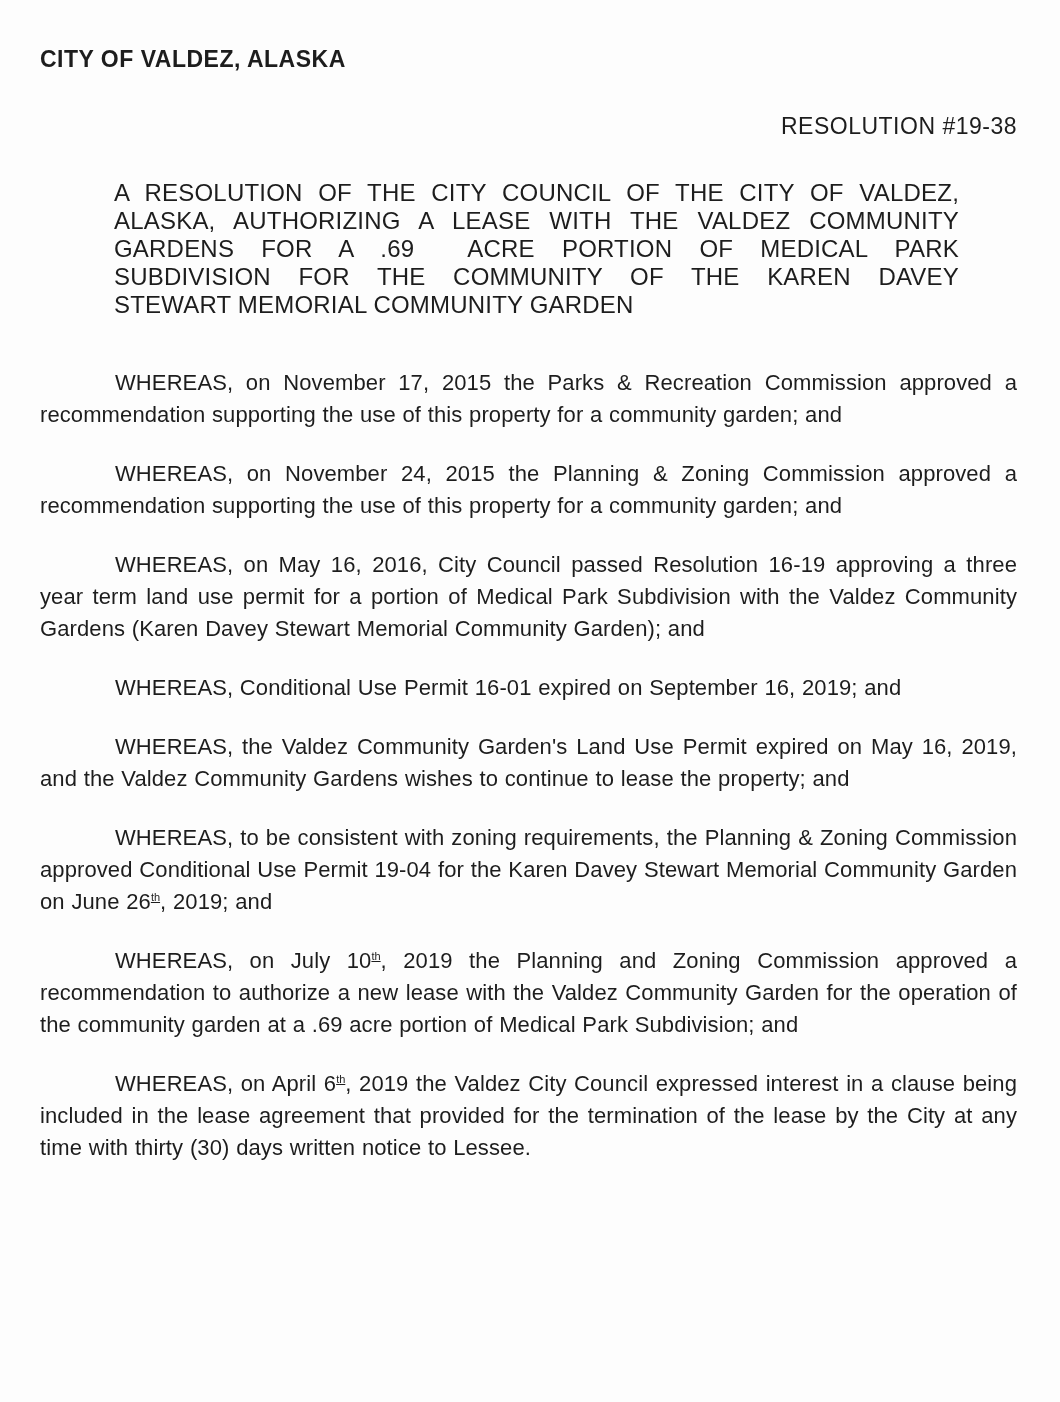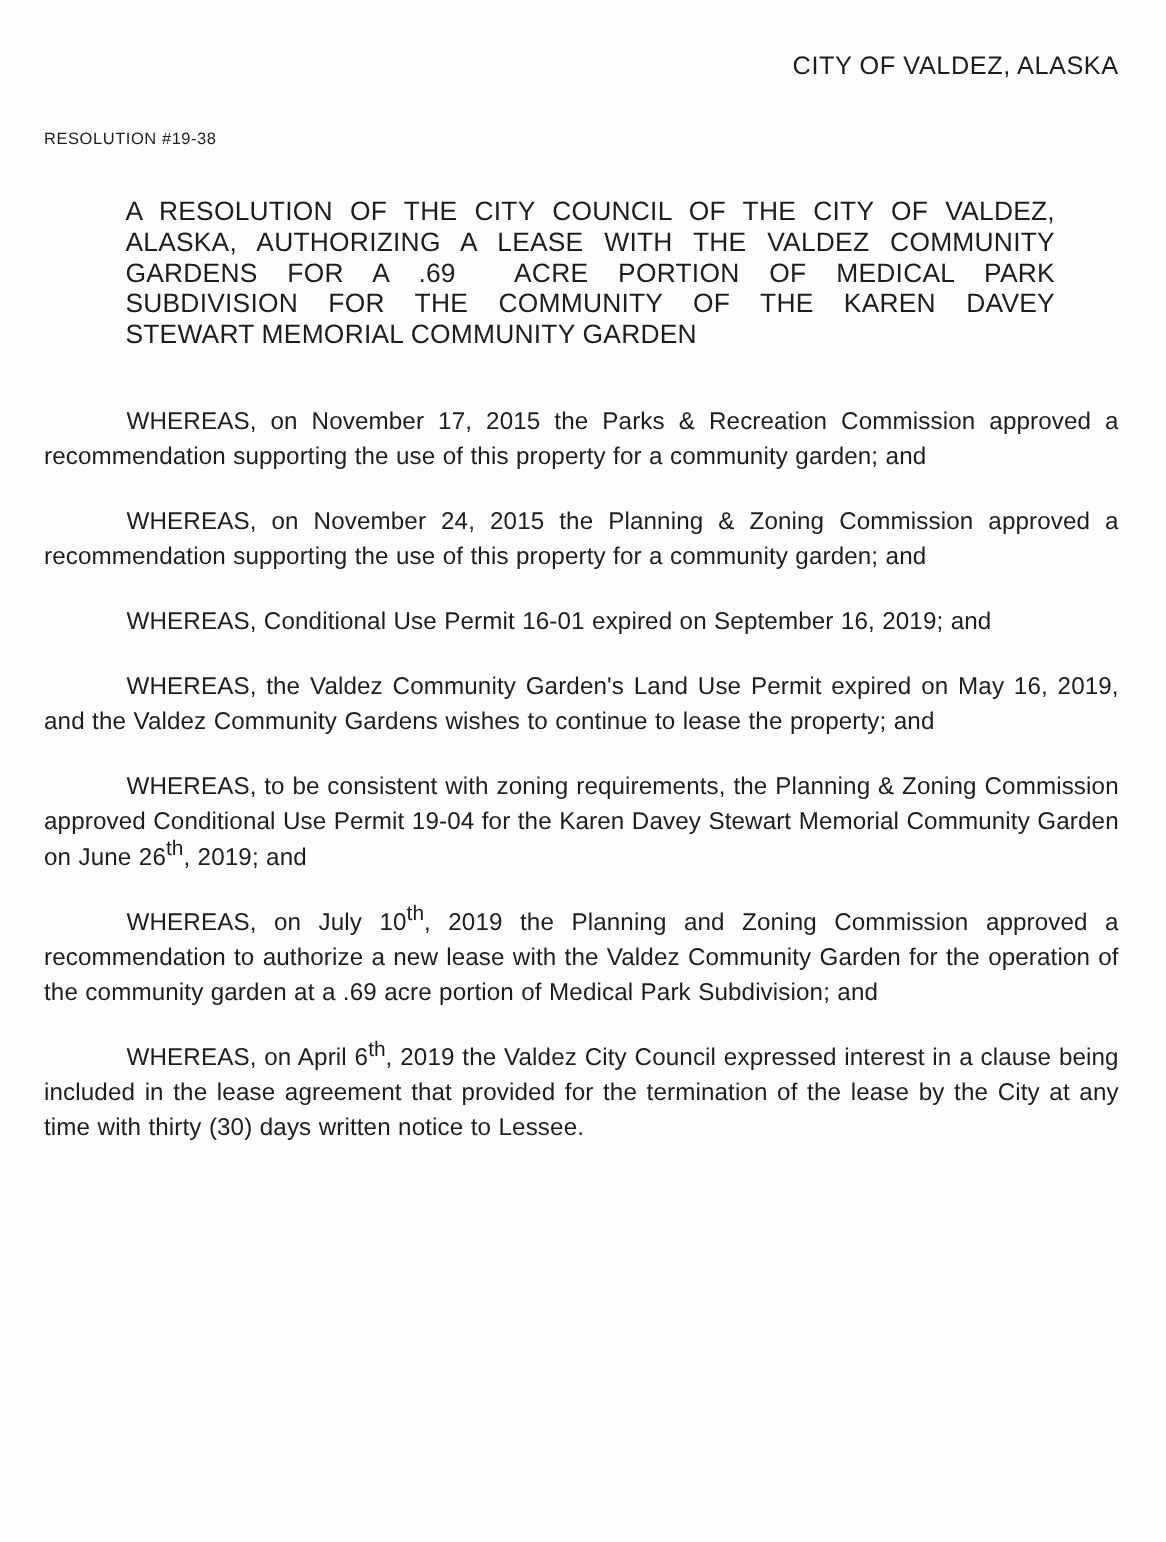--- a/index.html
+++ b/index.html
@@ -14,30 +14,30 @@
     height: 1402px;
     background: var(--paper);
     color: var(--ink);
     font-family: "Liberation Sans", "DejaVu Sans", sans-serif;
     padding: 46px 43px 0 40px;
     overflow: hidden;
     -webkit-font-smoothing: antialiased;
   }
   .doc-heading {
     font-size: 23px;
+    font-weight: 700;
+    line-height: 27px;
+    text-align: left;
+    letter-spacing: 0.5px;
+  }
+  .doc-subheading {
+    font-size: 23px;
     font-weight: 400;
     line-height: 27px;
     text-align: right;
-    letter-spacing: 0.5px;
-  }
-  .doc-subheading {
-    font-size: 15px;
-    font-weight: 400;
-    line-height: 27px;
-    text-align: left;
     letter-spacing: 0.5px;
     margin-top: 40px;
   }
   .title-block {
     margin-top: 39px;
     margin-left: 74px;
     width: 845px;
     font-size: 24px;
     line-height: 28px;
     letter-spacing: 0.2px;
@@ -56,24 +56,25 @@
     line-height: 32px;
     text-align: justify;
     text-indent: 75px;
     letter-spacing: 0.1px;
     word-spacing: 0.5px;
   }
   .body-para:first-of-type {
     margin-top: 48px;
   }
   .body-para sup {
-    font-size: 19px;
+    font-size: 11px;
     line-height: 0;
     vertical-align: super;
     letter-spacing: 0;
+    text-decoration: underline;
   }
 </style>
 </head>
 <body>
 
 <div class="page">
 
   <div class="doc-heading">CITY OF VALDEZ, ALASKA</div>
 
   <div class="doc-subheading">RESOLUTION #19-38</div>
@@ -84,20 +85,21 @@
     <div class="title-line">GARDENS FOR A .69&nbsp; ACRE PORTION OF MEDICAL PARK</div>
     <div class="title-line">SUBDIVISION FOR THE COMMUNITY OF THE KAREN DAVEY</div>
     <div class="title-line">STEWART MEMORIAL COMMUNITY GARDEN</div>
   </div>
 
   <p class="body-para"><span>WHEREAS, on November 17, 2015 the Parks &amp; Recreation Commission approved a recommendation supporting the use of this property for a community garden; and</span></p>
 
   <p class="body-para"><span>WHEREAS, on November 24, 2015 the Planning &amp; Zoning Commission approved a recommendation supporting the use of this property for a community garden; and</span></p>
 
 
+  <p class="body-para"><span>WHEREAS, on May 16, 2016, City Council passed Resolution 16-19 approving a three year term land use permit for a portion of Medical Park Subdivision with the Valdez Community Gardens (Karen Davey Stewart Memorial Community Garden); and</span></p>
 
   <p class="body-para"><span>WHEREAS, Conditional Use Permit 16-01 expired on September 16, 2019; and</span></p>
 
   <p class="body-para"><span>WHEREAS, the Valdez Community Garden's Land Use Permit expired on May 16, 2019, and the Valdez Community Gardens wishes to continue to lease the property; and</span></p>
 
   <p class="body-para"><span>WHEREAS, to be consistent with zoning requirements, the Planning &amp; Zoning Commission approved Conditional Use Permit 19-04 for the Karen Davey Stewart Memorial Community Garden on June 26</span><sup>th</sup><span>, 2019; and</span></p>
 
   <p class="body-para"><span>WHEREAS, on July 10</span><sup>th</sup><span>, 2019 the Planning and Zoning Commission approved a recommendation to authorize a new lease with the Valdez Community Garden for the operation of the community garden at a .69 acre portion of Medical Park Subdivision; and</span></p>
 
   <p class="body-para"><span>WHEREAS, on April 6</span><sup>th</sup><span>, 2019 the Valdez City Council expressed interest in a clause being included in the lease agreement that provided for the termination of the lease by the City at any time with thirty (30) days written notice to Lessee.</span></p>

